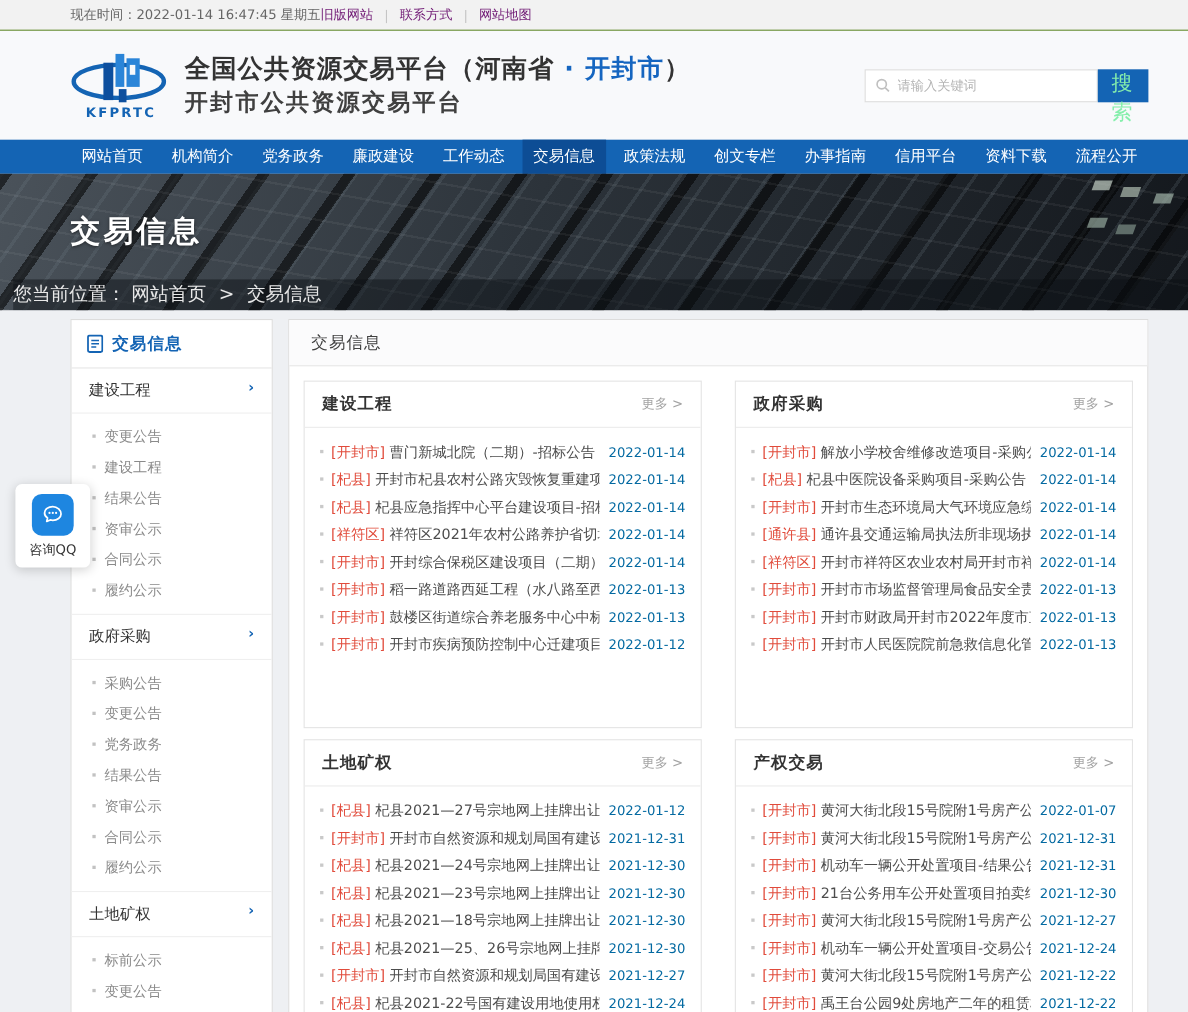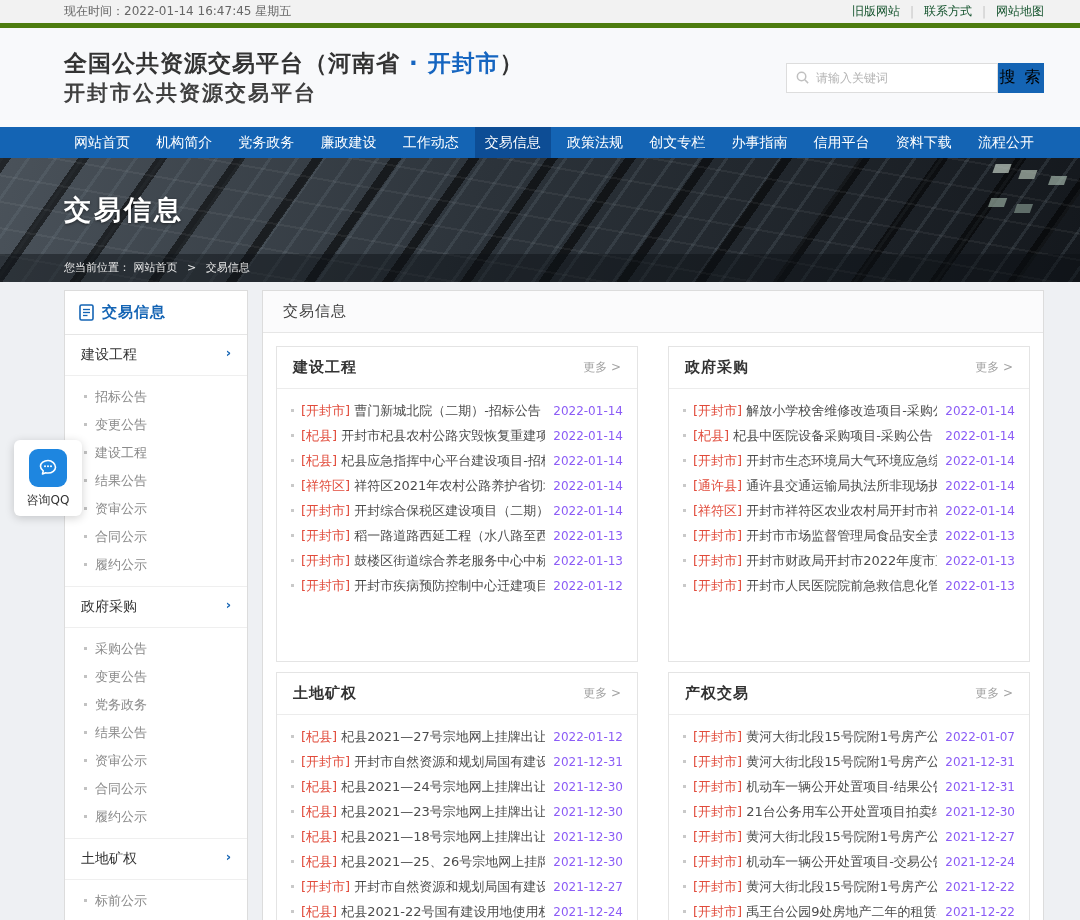--- a/index.html
+++ b/index.html
@@ -1,43 +1,43 @@
 <!DOCTYPE html>
 <html><head>
 <meta charset="utf-8">
 <style>
   * { margin:0; padding:0; box-sizing:border-box; }
   html,body { width:1080px; height:920px; overflow:hidden; }
   body { font-family:"DejaVu Sans","Liberation Sans",sans-serif; background:#eef0f3; position:relative; }
   .wrap { padding-left:64px; padding-right:36px; }
 
   
-  .topbar { height:28px; background:#f2f2f2; border-bottom:5px solid #4d7c0f;
-            display:flex; align-items:center; justify-content:space-between; font-size:12px; color:#666; }
+  .topbar { height:28px; background:#f2f2f2; border-bottom:1px solid #4d7c0f;
+            display:flex; align-items:center; font-size:12px; color:#666; }
   .topbar-right { display:flex; align-items:center; }
-  .topbar-link { color:#14532d; text-decoration:none; cursor:pointer; }
+  .topbar-link { color:#701a75; text-decoration:none; cursor:pointer; }
   .topbar-sep { color:#c5c5c5; margin:0 10px; }
 
   
   .header { height:99px; background:#f8f9fb; display:flex; align-items:center; justify-content:space-between; }
   .brand { display:flex; align-items:center; }
   .logo { display:flex; flex-direction:column; align-items:center; margin-right:12px; }
   .logo-text { font-size:12px; font-weight:bold; color:#1464b4; letter-spacing:2px; margin-top:-4px; }
   .titles { line-height:1.25; }
   .title1 { font-size:23px; font-weight:bold; color:#333; letter-spacing:1px; }
   .title1 .city { color:#1565c0; }
   .title1 .dot { color:#1565c0; font-weight:bold; }
   .title2 { font-size:21px; font-weight:bold; color:#404040; letter-spacing:2px; margin-top:3px; }
   .search { display:flex; align-items:flex-end;padding-left:32px; }
   .search-box { display:flex; align-items:center; width:212px; height:30px; background:#fff;
                 border:1px solid #ddd; padding:0 8px; }
   .search-box input { border:none; outline:none; flex:1; font-size:12px; color:#333;
                       font-family:inherit; background:transparent; }
   .search-box input::placeholder { color:#b5b5b5; }
-  .search-btn { width:46px; height:30px; background:#1464b4; color:#000000; font-size:16px;
+  .search-btn { width:46px; height:30px; background:#1464b4; color:#86efac; font-size:19px;
                 border:none; cursor:pointer; letter-spacing:2px; font-family:inherit; }
 
   
   .nav { height:31px; background:#1464b4; }
   .nav-inner { display:flex; justify-content:space-between; align-items:stretch; height:31px; }
   .nav-item { color:#fff; font-size:14px; line-height:31px; padding:0 10px; text-decoration:none;
               cursor:pointer; white-space:nowrap; }
   .nav-item.active { background:#0d4d95; }
 
   
@@ -46,22 +46,22 @@
       repeating-linear-gradient(10deg, rgba(255,255,255,0.05) 0 2px, transparent 2px 26px),
       repeating-linear-gradient(125deg, rgba(0,0,0,0.55) 0 9px, transparent 9px 64px),
       repeating-linear-gradient(125deg, rgba(120,135,145,0.18) 0 3px, transparent 3px 22px),
       linear-gradient(100deg, #4a525a 0%, #2c333a 45%, #14181d 100%);
   }
   .banner-lights { position:absolute; right:70px; top:6px; width:16px; height:9px; background:#c2cec4;
       opacity:.7; transform:skewX(-20deg);
       box-shadow: 28px 6px 0 #aebcb0, 8px 34px 0 #93a69b, 36px 40px 0 #7e9188, 60px 12px 0 #9fb2a7; }
   .banner-title { position:absolute; left:64px; top:34px; color:#fff; font-size:27px; font-weight:600;
                   letter-spacing:3px; text-shadow:0 1px 3px rgba(0,0,0,.5); }
-  .crumbbar { position:absolute; left:0; right:0; bottom:0; height:28px; line-height:28px;
-              background:rgba(12,16,20,0.45); color:#e8e8e8; font-size:11px; padding-left:64px; }
+  .crumbbar { position:absolute; left:12px; right:0; bottom:0; height:28px; line-height:28px;
+              background:rgba(12,16,20,0.45); color:#e8e8e8; font-size:17px; }
   .crumbbar a { color:#e8e8e8; text-decoration:none; cursor:pointer; }
   .crumb-sep { margin:0 6px; }
 
   
   .content { display:flex; align-items:flex-start; padding-top:8px; }
   .content .wrap-inner { display:flex; width:980px; }
 
   
   .sidebar { width:184px; background:#fff; border:1px solid #dcdcdc; flex-shrink:0; }
   .side-head { display:flex; align-items:center; padding:12px 14px; border-bottom:1px solid #e6e6e6; }
@@ -82,21 +82,21 @@
   .section { border:1px solid #e4e4e4; height:316px; overflow:hidden; background:#fff; }
   .sec-head { display:flex; align-items:center; justify-content:space-between;
               padding:11px 16px; border-bottom:1px solid #ececec; }
   .sec-title { font-size:15px; font-weight:bold; color:#333; letter-spacing:1px; }
   .sec-more { font-size:12px; color:#a3a3a3; text-decoration:none; cursor:pointer; }
   .sec-list { list-style:none; padding:9px 14px; }
   .sec-list li { display:flex; align-items:center; height:25px; font-size:13px;justify-content:space-between; }
   .li-dot { width:3px; height:3px; background:#c9c9c9; margin-right:7px; flex-shrink:0; }
   .li-tag { color:#e14b3b; margin-right:4px; white-space:nowrap; flex-shrink:0; }
   .li-title { color:#4c4c4c; flex:1; white-space:nowrap; overflow:hidden; cursor:pointer; }
-  .li-date { color:#8b5cf6; font-size:12px; margin-left:8px; flex-shrink:0; }
+  .li-date { color:#0369a1; font-size:12px; margin-left:8px; flex-shrink:0; }
 
   
   .qq { position:absolute; left:14px; top:440px; width:68px; background:#fff; border-radius:6px;
         box-shadow:0 2px 10px rgba(0,0,0,.18); text-align:center; padding:9px 0 7px; cursor:pointer; }
   .qq-icon { width:38px; height:38px; margin:0 auto; background:#1e86e0; border-radius:9px;
              display:flex; align-items:center; justify-content:center; }
   .qq-label { font-size:12px; color:#333; margin-top:5px; }
 </style>
 </head>
 <body>
@@ -109,20 +109,31 @@
       <a class="topbar-link">旧版网站</a>
       <span class="topbar-sep">|</span>
       <a class="topbar-link">联系方式</a>
       <span class="topbar-sep">|</span>
       <a class="topbar-link">网站地图</a>
     </div>
 </div>
 
 <div class="header wrap">
   <div class="brand">
+    <div class="logo">
+      <svg width="92" height="52" viewBox="0 0 92 52">
+        <ellipse cx="44" cy="27" rx="41" ry="15" fill="none" stroke="#1464b4" stroke-width="4"></ellipse>
+        <rect x="30" y="10" width="9" height="34" fill="#0d4f9e"></rect>
+        <rect x="41" y="2" width="8" height="30" fill="#2b85d8"></rect>
+        <rect x="51" y="6" width="12" height="26" fill="#2b85d8"></rect>
+        <rect x="54" y="12" width="5" height="9" fill="#f8f9fb"></rect>
+        <rect x="44" y="34" width="7" height="12" fill="#0d4f9e"></rect>
+      </svg>
+      <span class="logo-text">KFPRTC</span>
+    </div>
     <div class="titles">
       <div class="title1">
         <span>全国公共资源交易平台（河南省</span>
         <span class="dot">·</span>
         <span class="city">开封市</span><span>）</span>
       </div>
       <div class="title2">开封市公共资源交易平台</div>
     </div>
   </div>
   <div class="search">
@@ -177,21 +188,20 @@
         </svg>
         <span class="txt">交易信息</span>
       </div>
       <div id="sidebar-groups">
           <div>
     <div class="side-group-label">
       <span class="g-txt">建设工程</span>
       <span class="chev">›</span>
     </div>
     <ul class="side-sub">
-              <li>招标公告</li>
               <li>变更公告</li>
               <li>建设工程</li>
               <li>结果公告</li>
               <li>资审公示</li>
               <li>合同公示</li>
               <li>履约公示</li>
             </ul>
   </div>
           <div>
     <div class="side-group-label">

